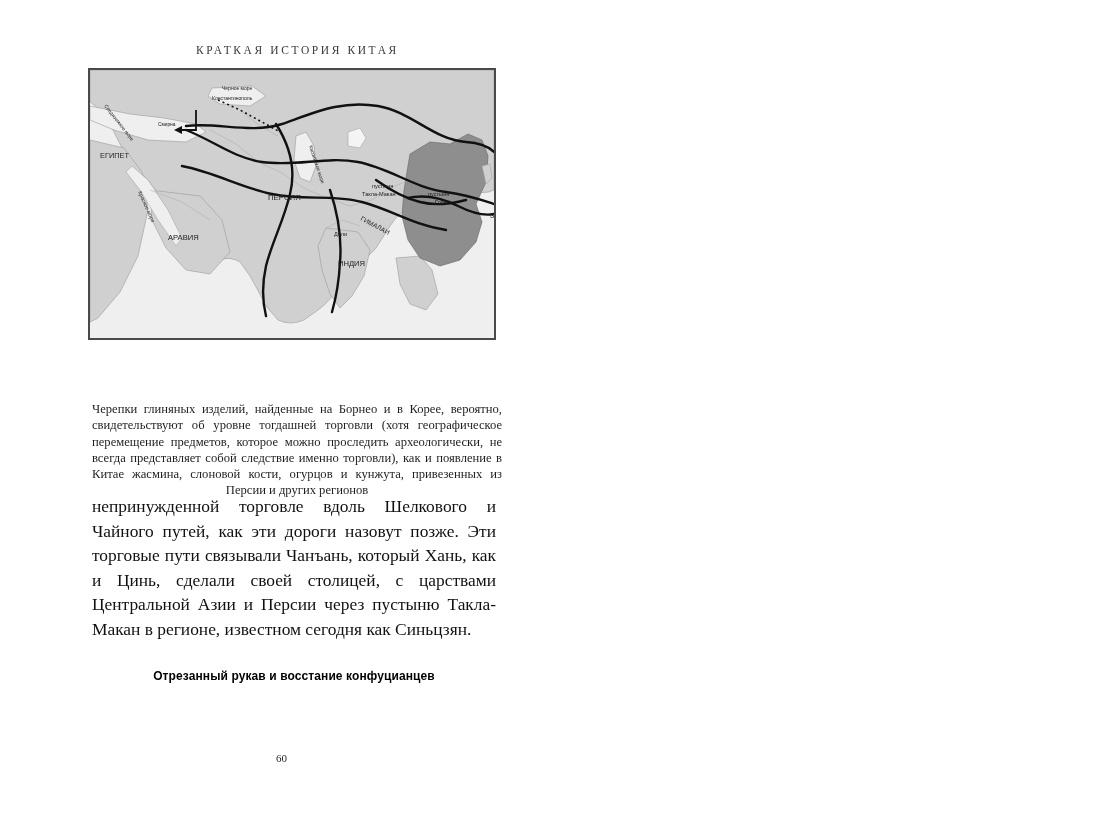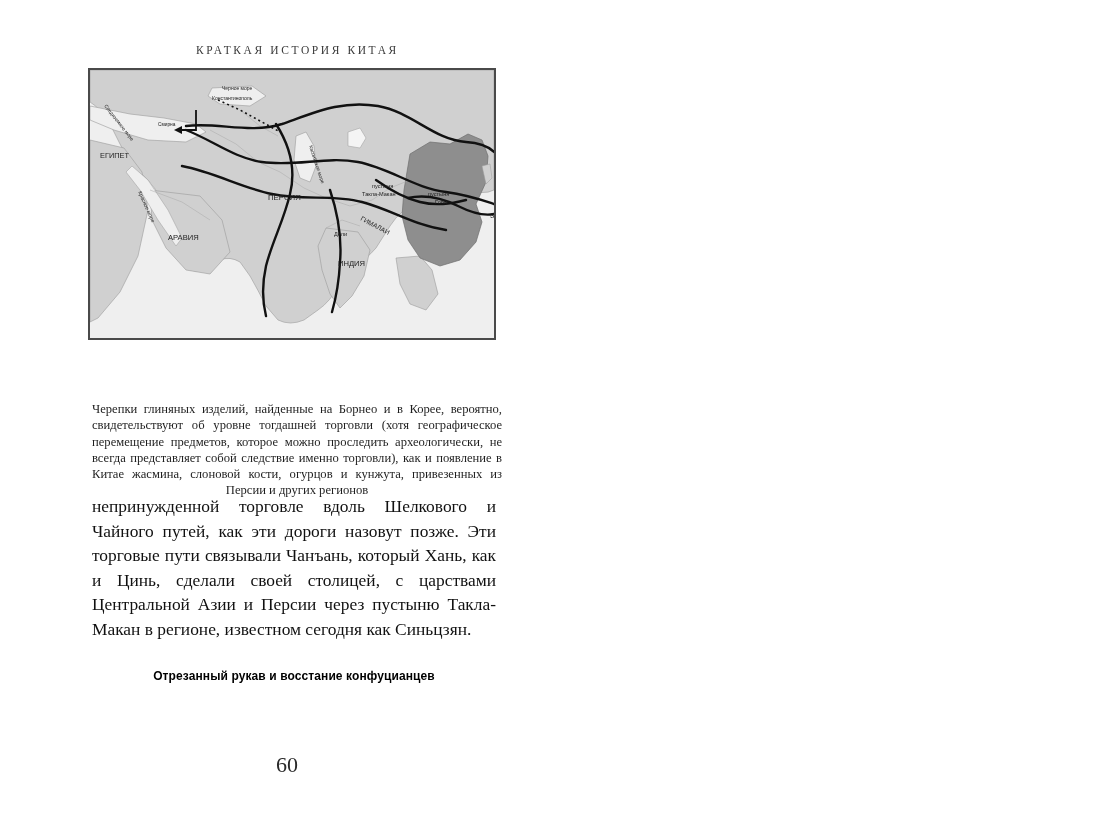--- a/index.html
+++ b/index.html
@@ -23,21 +23,21 @@
     color:#3a3a3a;
     font-variant:small-caps;
     text-transform:uppercase;
     white-space:nowrap;
   }
   .runhead.left{left:196px;}
 
   
   .folio{
     position:absolute;top:752px;
-    font-size:22px;color:#2a2a2a;
+    font-size:11px;color:#2a2a2a;
     font-family:"Liberation Serif", serif;
   }
   .folio.left{left:276px;}
 
   
   .figure{position:absolute;left:88px;top:68px;width:408px;height:272px;}
   .map{
     position:absolute;inset:0;
     border:2px solid #4a4a4a;
     background:#d9d9d9;

